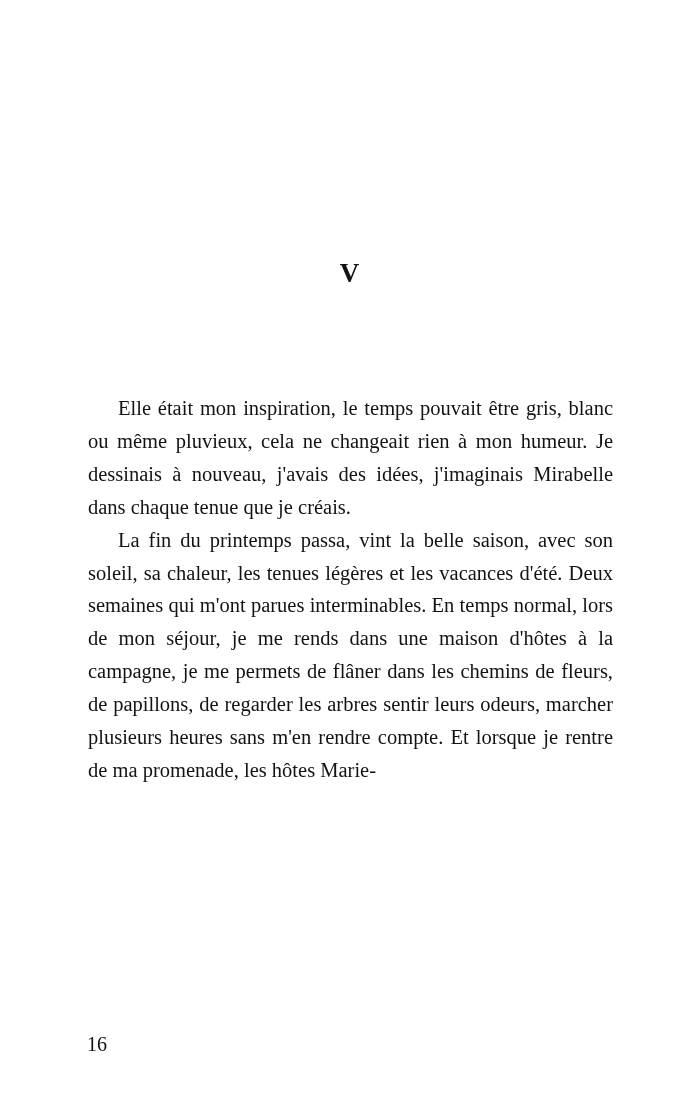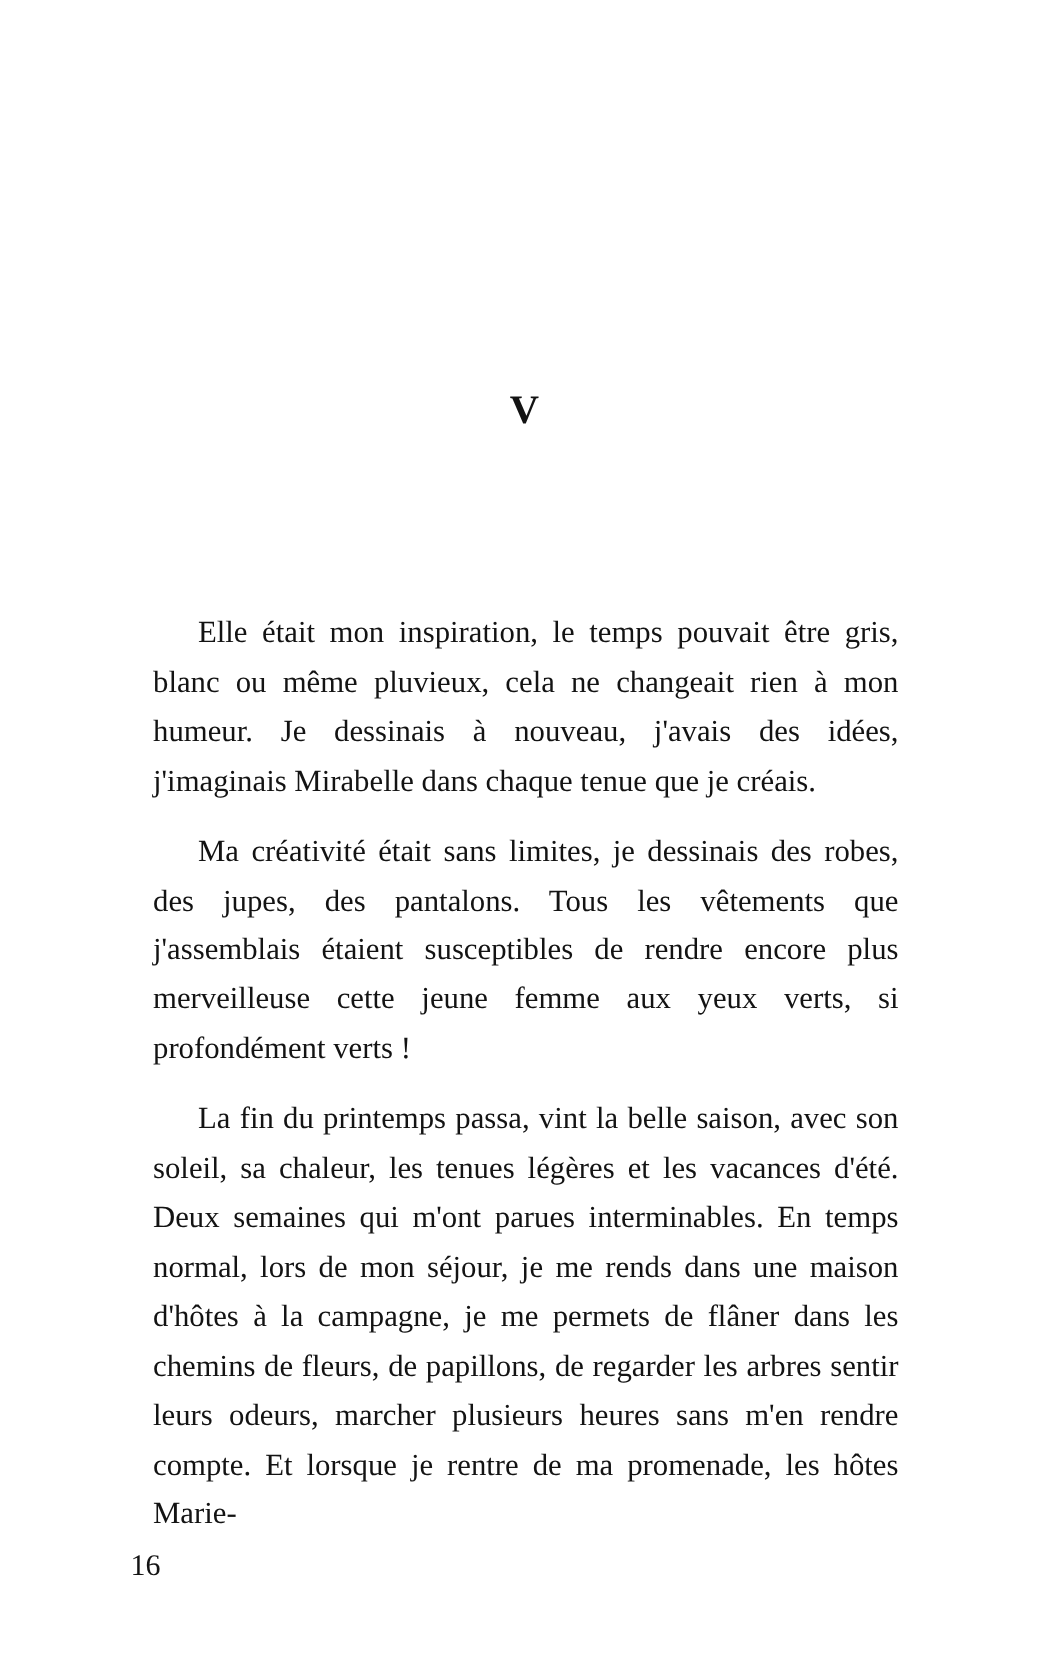--- a/index.html
+++ b/index.html
@@ -29,38 +29,37 @@
   .text-block {
     position: absolute;
     top: 392px;
     left: 88px;
     width: 525px;
     font-size: 20.5px;
     line-height: 32.9px;
     text-align: justify;
   }
   .text-block p {
-    margin: 14px;
+    margin: 0;
     padding: 0;
     text-indent: 30px;
   }
   .page-number {
     position: absolute;
     left: 87px;
     top: 1012px;
     font-size: 20px;
     margin-top: 21px;
   }
 </style>
 </head>
 <body>
 
 <div class="book-page">
   <div class="chapter-heading">V</div>
 
   <div class="text-block">
     <p>Elle était mon inspiration, le temps pouvait être gris, blanc ou même pluvieux, cela ne changeait rien à mon humeur. Je dessinais à nouveau, j'avais des idées, j'imaginais Mirabelle dans chaque tenue que je créais.</p>
-    <p>Ma créativité était sans limites, je dessinais des robes, des jupes, des pantalons. Tous les vêtements que j'assemblais étaient susceptibles de rendre encore plus merveilleuse cette jeune femme aux yeux verts, si profondément verts !</p>
     <p>La fin du printemps passa, vint la belle saison, avec son soleil, sa chaleur, les tenues légères et les vacances d'été. Deux semaines qui m'ont parues interminables. En temps normal, lors de mon séjour, je me rends dans une maison d'hôtes à la campagne, je me permets de flâner dans les chemins de fleurs, de papillons, de regarder les arbres sentir leurs odeurs, marcher plusieurs heures sans m'en rendre compte. Et lorsque je rentre de ma promenade, les hôtes Marie-</p>
   </div>
 
   <div class="page-number">16</div>
 </div>
 
 </body></html>

